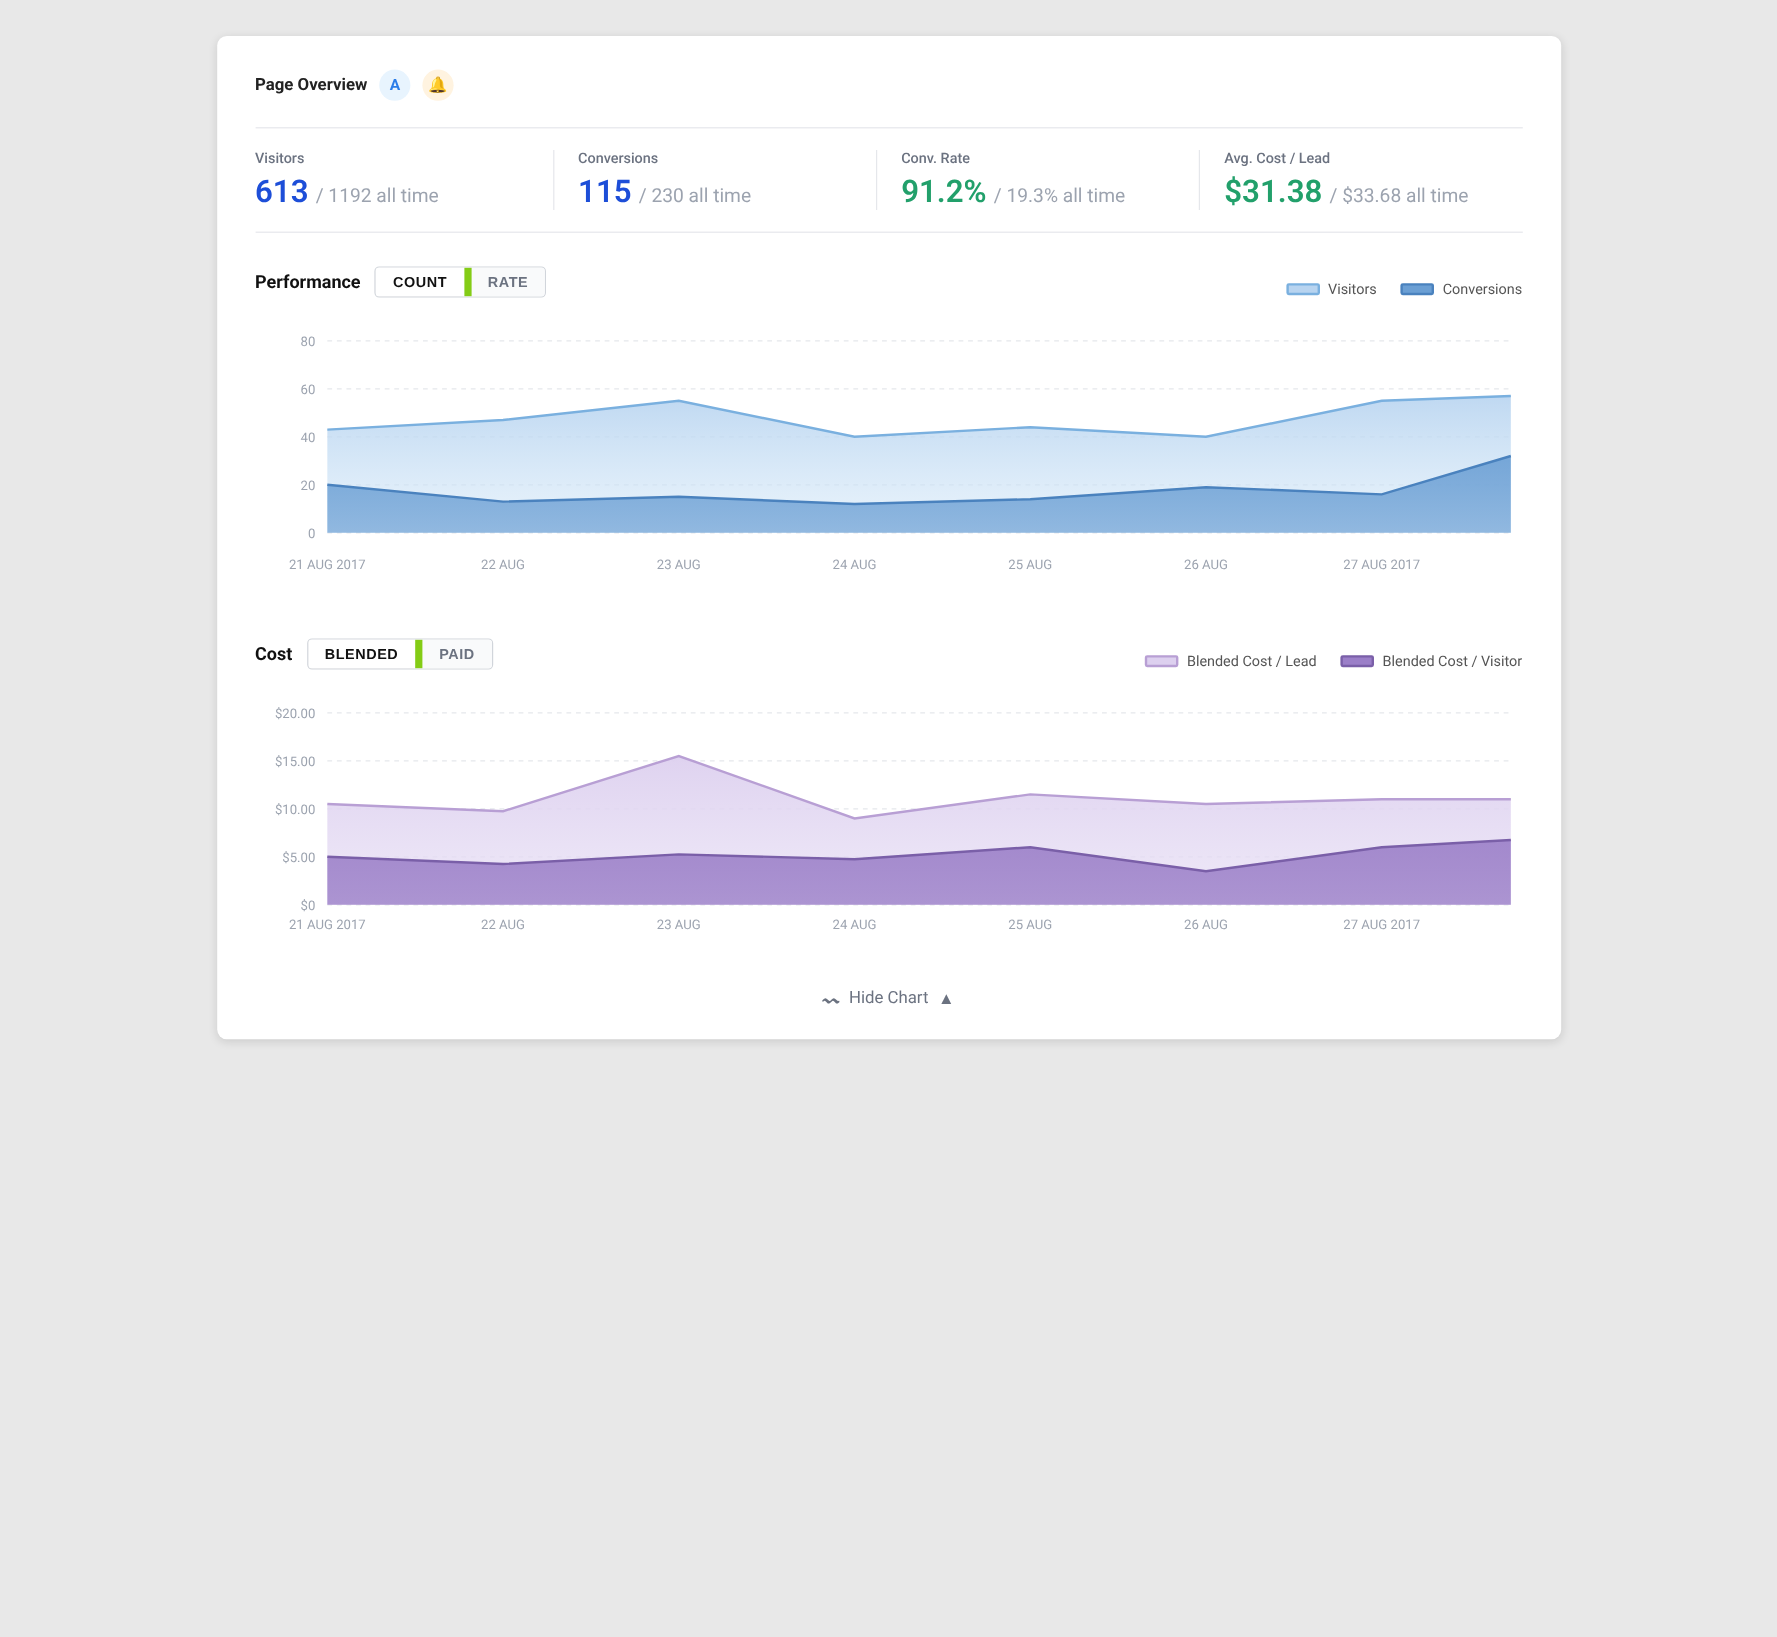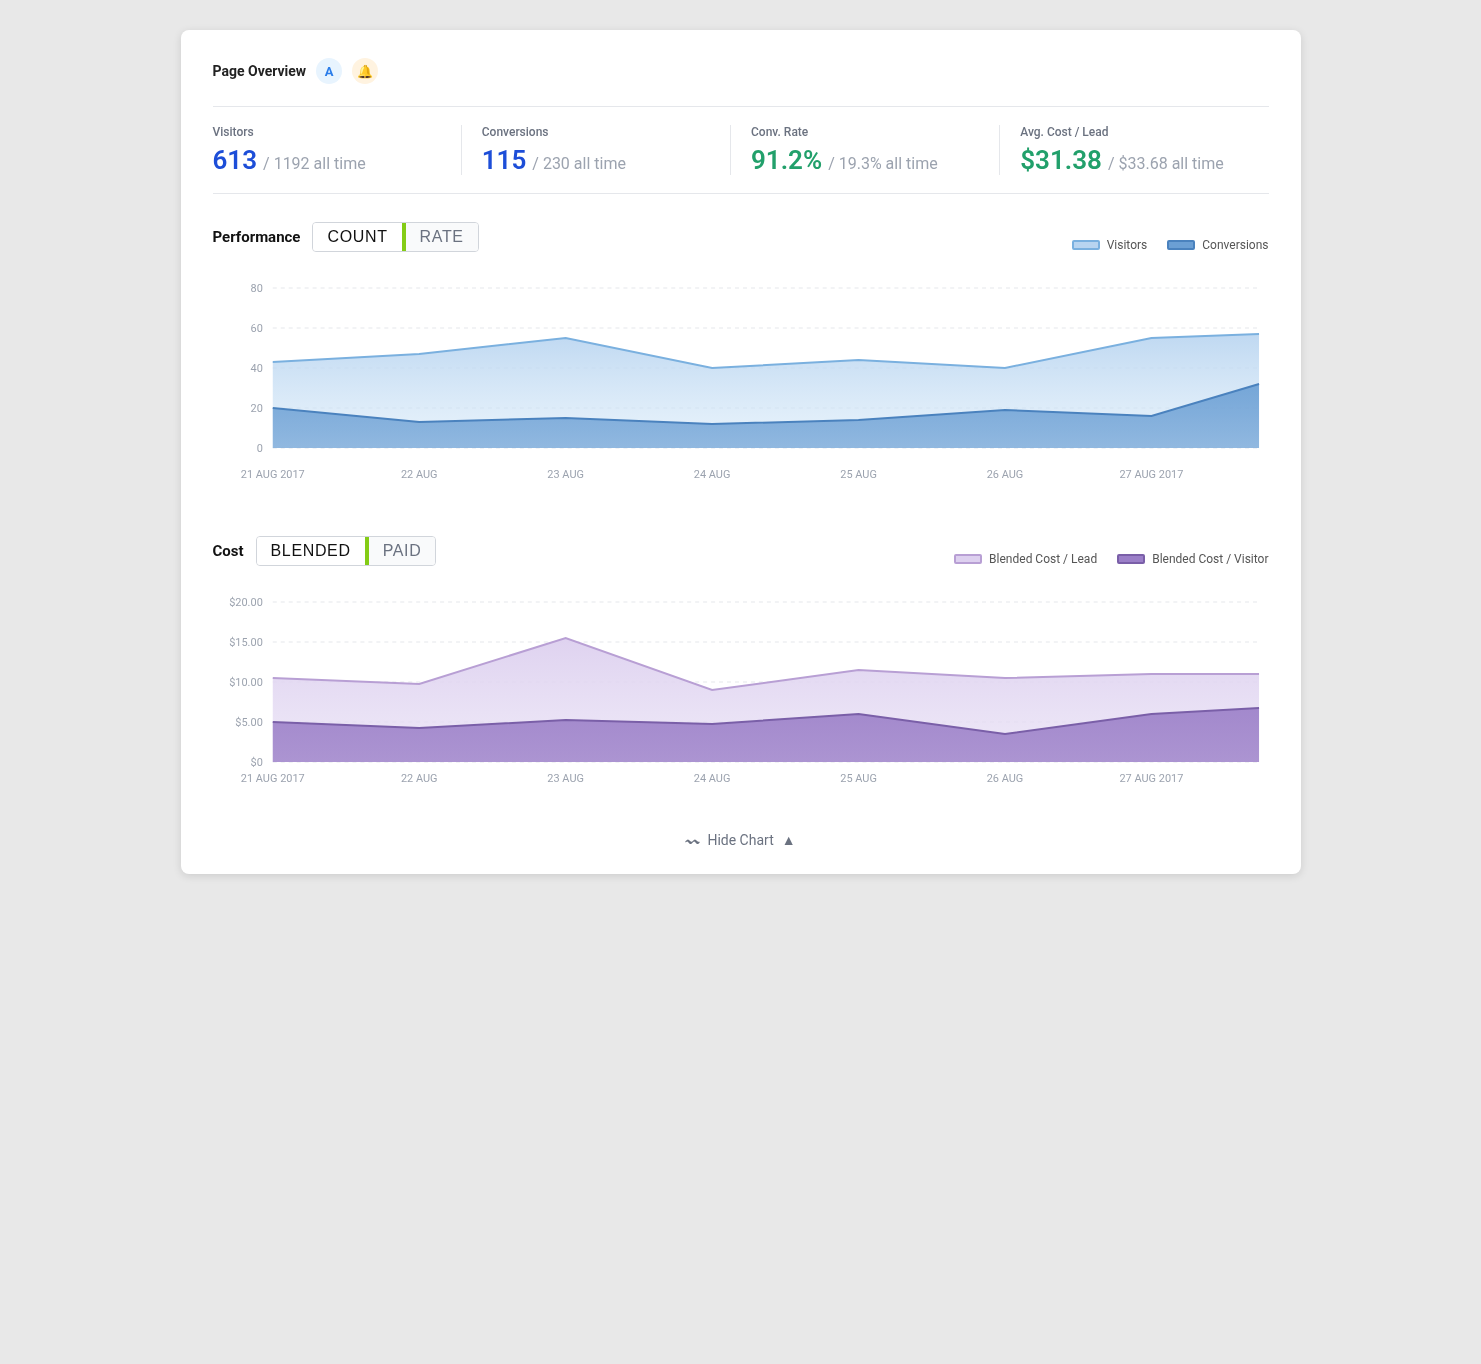--- a/index.html
+++ b/index.html
@@ -100,35 +100,35 @@
       color: #111;
     }
     .toggle-group {
       display: flex;
       border: 1px solid #d1d5db;
       border-radius: 4px;
       overflow: hidden;
     }
     .toggle-btn {
       padding: 5px 14px;
-      font-size: 16px;
-      font-weight: 400;
+      font-size: 12px;
+      font-weight: 700;
       background: #f9fafb;
       color: #6b7280;
       border: none;
       cursor: pointer;
       letter-spacing: 0.04em;
     }
     .toggle-btn.active {
       background: #fff;
       color: #111;
       box-shadow: 0 1px 3px rgba(0,0,0,0.1);
     }
     .toggle-btn + .toggle-btn {
-      border-left: 4px solid #84cc16;
+      border-left: 6px solid #84cc16;
     }
 
     
     .legend {
       display: flex;
       align-items: center;
       gap: 20px;
     }
     .legend-item {
       display: flex;

